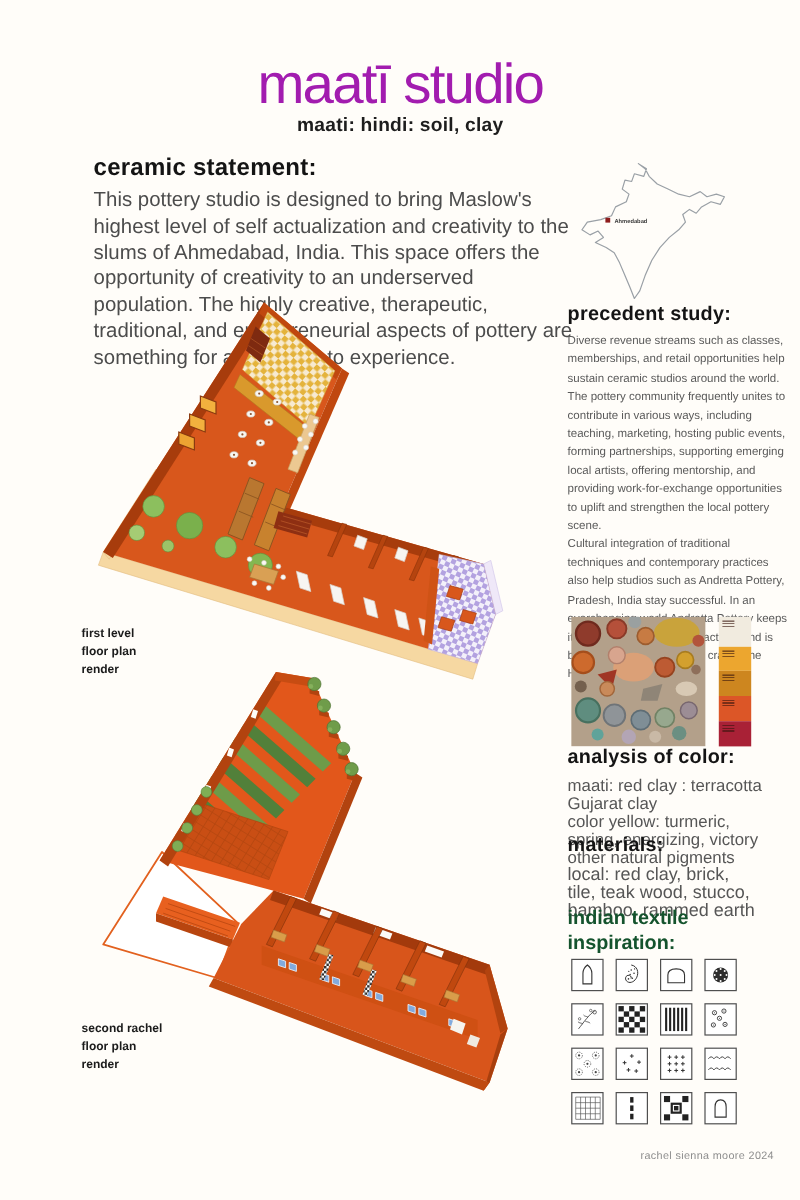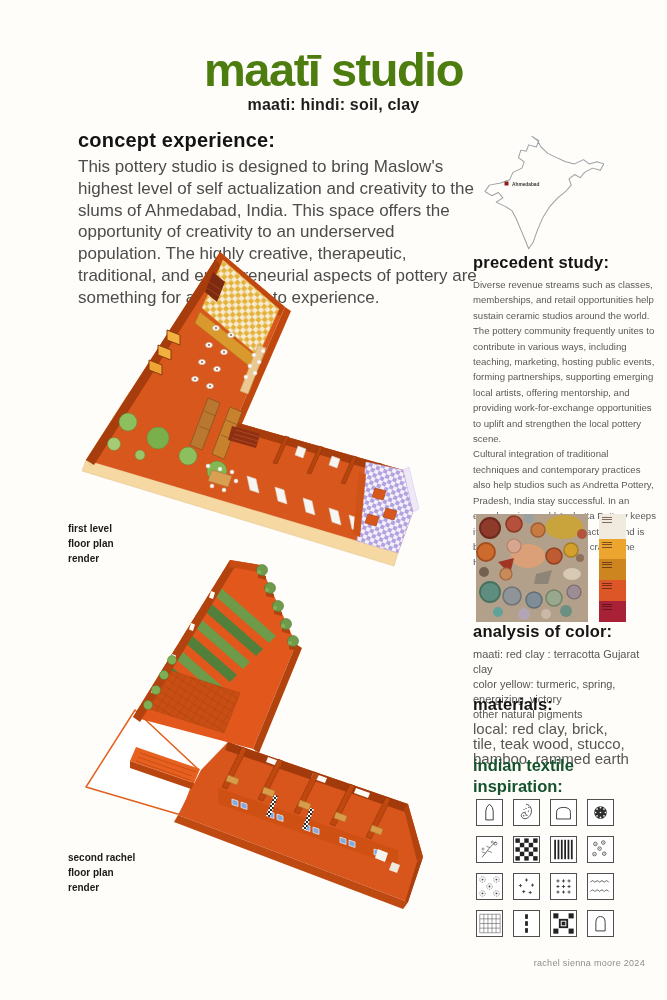--- a/index.html
+++ b/index.html
@@ -1,17 +1,17 @@
 <!DOCTYPE html>
 <html><head>
 <meta charset="utf-8">
 <style>
   html,body{margin:0;padding:0;background:#ffffff;}
   .board{position:relative;width:667px;height:1000px;background:#fffdf9;font-family:"Liberation Sans",sans-serif;overflow:hidden;}
-  .title{position:absolute;top:42px;left:0;width:100%;text-align:center;font-size:47px;font-weight:700;letter-spacing:-1.5px;color:#4d7c0f;}
+  .title{position:absolute;top:42px;left:0;width:100%;text-align:center;font-size:47px;font-weight:400;letter-spacing:-1.5px;color:#a21caf;}
   .subtitle{position:absolute;top:96px;left:0;width:100%;text-align:center;font-size:16px;font-weight:700;color:#1d1d1d;letter-spacing:.2px;}
   .concept-heading{position:absolute;left:78px;top:129px;font-size:20px;font-weight:800;color:#141414;letter-spacing:.2px;}
   .concept-body{position:absolute;left:78px;top:156px;width:402px;font-size:17px;line-height:21.8px;color:#4c4c4c;}
   .map{position:absolute;left:468px;top:128px;width:192px;height:122px;}
   .map svg{display:block;width:100%;height:100%;}
   .render1{position:absolute;left:70px;top:250px;width:395px;height:335px;}
   .render2{position:absolute;left:78px;top:556px;width:395px;height:392px;}
   .render1 svg,.render2 svg{display:block;width:100%;height:100%;}
   .render-label{position:absolute;font-size:10px;font-weight:700;color:#1b1b1b;line-height:15px;}
   .label1{left:68px;top:521px;}
@@ -21,39 +21,39 @@
   .precedent-body{position:absolute;left:473px;top:277px;width:184px;font-size:9.6px;line-height:15.4px;color:#5a5a5a;}
   .precedent-body p{margin:0;}
   .photo{position:absolute;left:476px;top:514px;width:112px;height:108px;}
   .photo svg{display:block;width:100%;height:100%;}
   .palette{position:absolute;left:599px;top:514px;width:27px;height:108px;display:flex;flex-direction:column;}
   .swatch{flex:1;position:relative;}
   .swatch.first{flex:1.18;}
   .swatch-label-marks{position:absolute;top:3px;left:3px;width:10px;height:6px;
      background:repeating-linear-gradient(to bottom,rgba(55,20,12,.6) 0 1px,transparent 1px 2.3px);}
   .analysis-heading{top:622px;}
-  .analysis-lines{position:absolute;left:473px;top:647px;width:170px;font-size:11px;line-height:15px;color:#565656;}
+  .analysis-lines{position:absolute;left:473px;top:647px;width:170px;font-size:14px;line-height:15px;color:#565656;}
   .analysis-lines div{margin:0;}
   .materials-heading{top:695px;}
   .materials-body{position:absolute;left:473px;top:721px;width:162px;font-size:15px;line-height:15px;color:#565656;}
   .textile-heading{position:absolute;left:473px;top:755px;font-size:16.5px;font-weight:800;color:#14532d;line-height:21px;}
   .textile-grid{position:absolute;left:476px;top:799px;width:141px;display:grid;grid-template-columns:repeat(4,27px);gap:10px 10px;}
   .tile{width:27px;height:27px;border:1px solid #4f4f4f;box-sizing:border-box;background:#fff;}
   .tile svg{display:block;width:100%;height:100%;}
   .footer{position:absolute;right:22px;top:958px;font-size:9px;color:#8d8d8d;letter-spacing:.3px;}
 </style>
 </head>
 <body>
 
 <div class="board">
 
   <div class="title">maatī studio</div>
   <div class="subtitle">maati: hindi: soil, clay</div>
 
-  <div class="concept-heading">concept experience:</div>
+  <div class="concept-heading">ceramic statement:</div>
   <div class="concept-body">This pottery studio is designed to bring Maslow's highest level of self actualization and creativity to the slums of Ahmedabad, India. This space offers the opportunity of creativity to an underserved population. The highly creative, therapeutic, traditional, and entrepreneurial aspects of pottery are something for all humans to experience.</div>
 
   <div class="map">
     <svg viewBox="0 0 192 122">
       <g transform="translate(8,2) scale(1.12,1.06)">
         <path d="M50 6 L56 10 L54 16 L47 14 L45 20 L40 19 L38 26 L43 30 L41 36 L33 40 L30 47 L22 50 L12 52 L8 58 L14 62 L20 59 L24 64 L18 68 L26 72 L32 76 L36 84 L40 94 L44 104 L47 112 L51 106 L55 94 L60 82 L66 72 L73 64 L80 58 L85 52 L83 46 L88 42 L93 45 L97 40 L104 36 L111 38 L114 32 L108 30 L101 32 L96 28 L88 32 L80 30 L72 26 L64 22 L58 16 L55 10 Z" fill="none" stroke="#9aa0a6" stroke-width="0.9" stroke-linejoin="round"></path>
       </g>
       <rect x="36.5" y="53.5" width="4" height="4" fill="#8f1d1d"></rect>
       <text x="44" y="57.6" font-size="4.8" font-weight="bold" fill="#3a3a3a">Ahmedabad</text>
     </svg>

